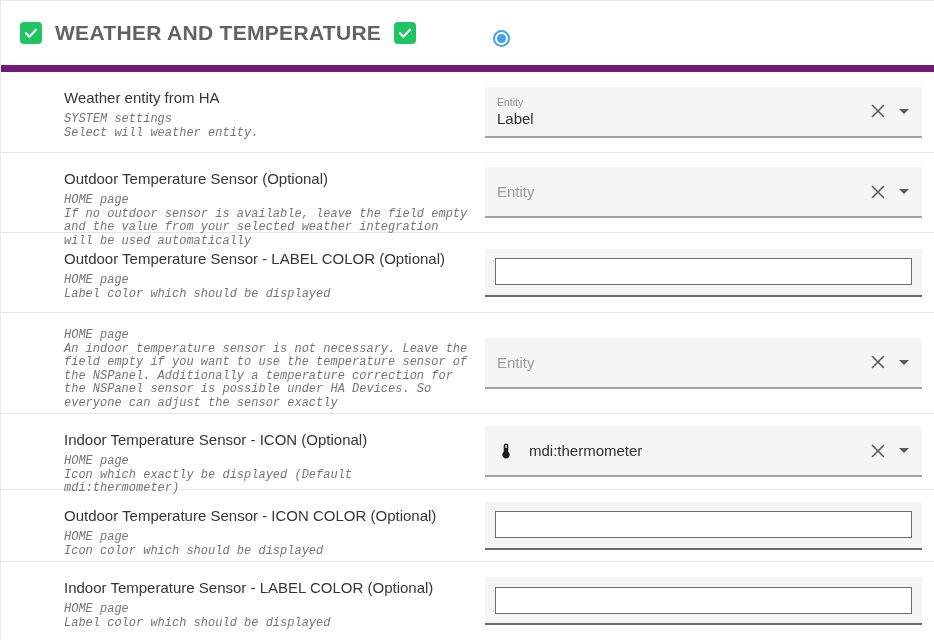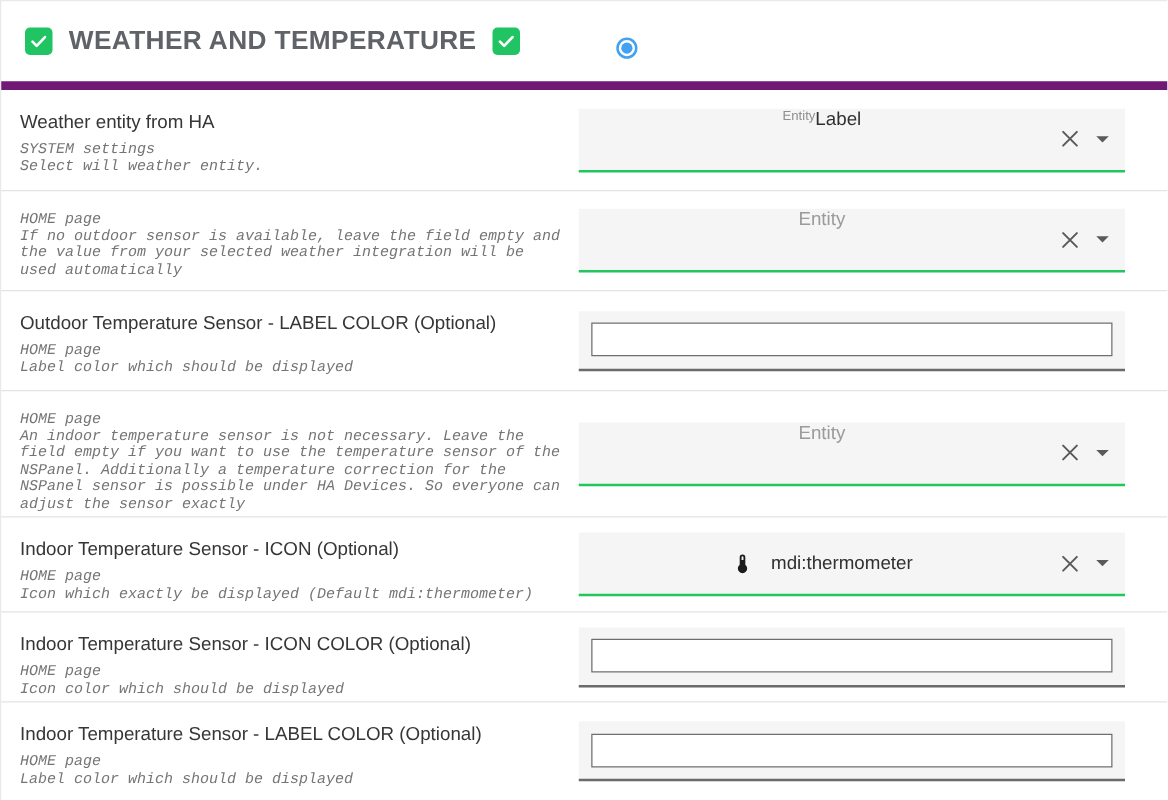--- a/index.html
+++ b/index.html
@@ -45,42 +45,42 @@
   
   .row{
     display:flex;
     border-bottom:1px solid #e4e4e4;
     box-sizing:border-box;
   }
   .row:last-child{border-bottom:none;}
   .row-text{
     flex:1 1 auto;
     padding:16px 14px 0 15px;
-    max-width:462px;box-sizing:border-box;
+    max-width:462px;box-sizing:border-box;margin-left:48px;
   }
   .row-title{
     font-size:15px;line-height:19px;color:#363636;
     margin:0 0 6px 0;font-weight:400;
   }
   .row-sub,.row-desc{
     font-size:12px;line-height:13.5px;
     font-style:italic;color:#757575;margin:0;font-family:Liberation Mono, monospace;
   }
   .row-field{
     width:449px;flex:none;
     display:flex;align-items:center;
   }
   
   .sel{
     position:relative;
     width:437px;height:51px;
     background:#f5f5f5;
-    border-bottom:2px solid #22c55e;
+    border-bottom:2px solid #a3a3a3;
     box-sizing:border-box;
-    display:flex;justify-content:center;
+    display:flex;flex-direction:column;justify-content:center;
     padding:0 60px 0 12px;
     cursor:pointer;
   }
   .sel-label{font-size:10.5px;color:#8f8f8f;line-height:12px;margin-bottom:2px;}
   .sel-value{font-size:15px;color:#303030;line-height:17px;}
   .sel-placeholder{font-size:15px;color:#9b9b9b;line-height:17px;}
   .sel-iconrow{display:flex;align-items:center;gap:14px;}
   .sel-icons{
     position:absolute;right:13px;top:50%;transform:translateY(-50%);
     display:flex;align-items:center;gap:14px;
@@ -147,20 +147,21 @@
               <path d="M1.5 1.5 L12.5 12.5 M12.5 1.5 L1.5 12.5" stroke="#5a5a5a" stroke-width="1.6" stroke-linecap="round"></path>
             </svg>
           <div class="arrow-down"></div>
         </div>
       </div>
     </div>
   </div>
 
   <div class="row" style="height:80px">
     <div class="row-text">
+      <p class="row-title">Outdoor Temperature Sensor (Optional)</p>
       <p class="row-sub">HOME page</p>
       <p class="row-desc">If no outdoor sensor is available, leave the field empty and the value from your selected weather integration will be used automatically</p>
     </div>
     <div class="row-field">
       <div class="sel">
         <div class="sel-placeholder">Entity</div>
         <div class="sel-icons">
           <svg class="x-icon" viewBox="0 0 14 14">
               <path d="M1.5 1.5 L12.5 12.5 M12.5 1.5 L1.5 12.5" stroke="#5a5a5a" stroke-width="1.6" stroke-linecap="round"></path>
             </svg>
@@ -220,21 +221,21 @@
               <path d="M1.5 1.5 L12.5 12.5 M12.5 1.5 L1.5 12.5" stroke="#5a5a5a" stroke-width="1.6" stroke-linecap="round"></path>
             </svg>
           <div class="arrow-down"></div>
         </div>
       </div>
     </div>
   </div>
 
   <div class="row" style="height:72px">
     <div class="row-text">
-      <p class="row-title">Indoor Temperature Sensor - ICON COLOR (Optional)</p>
+      <p class="row-title">Outdoor Temperature Sensor - ICON COLOR (Optional)</p>
       <p class="row-sub">HOME page</p>
       <p class="row-desc">Icon color which should be displayed</p>
     </div>
     <div class="row-field">
       <div class="txtwrap">
         <input type="text" value="" style="">
       </div>
     </div>
   </div>
 

